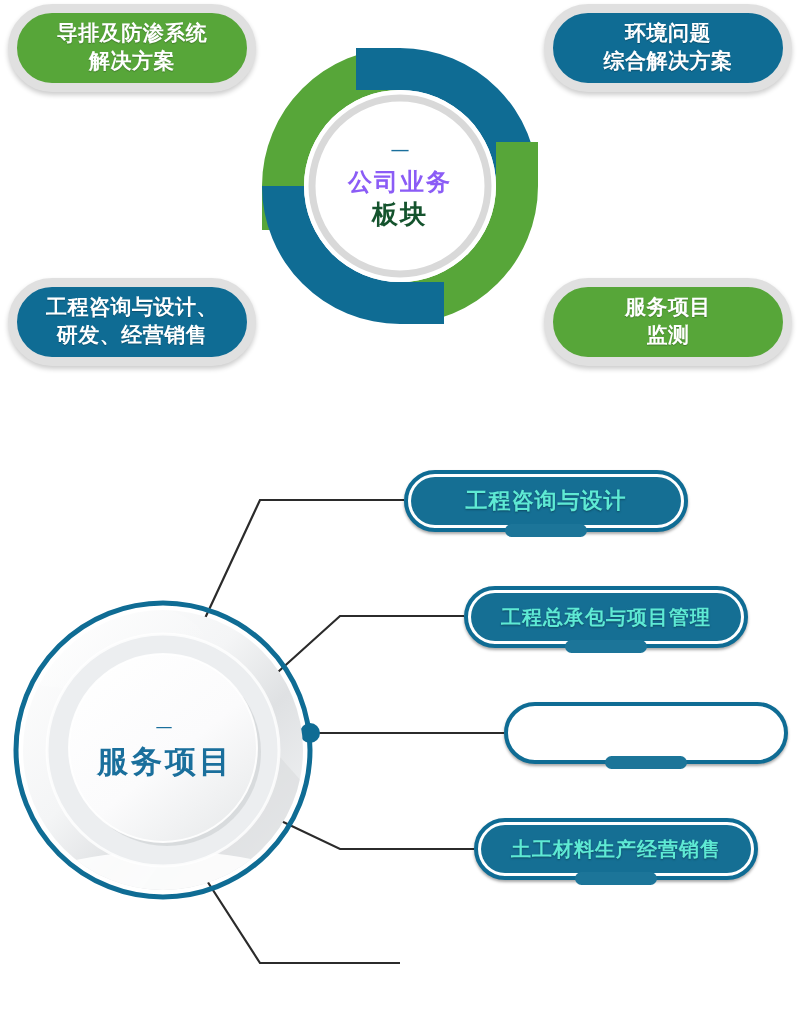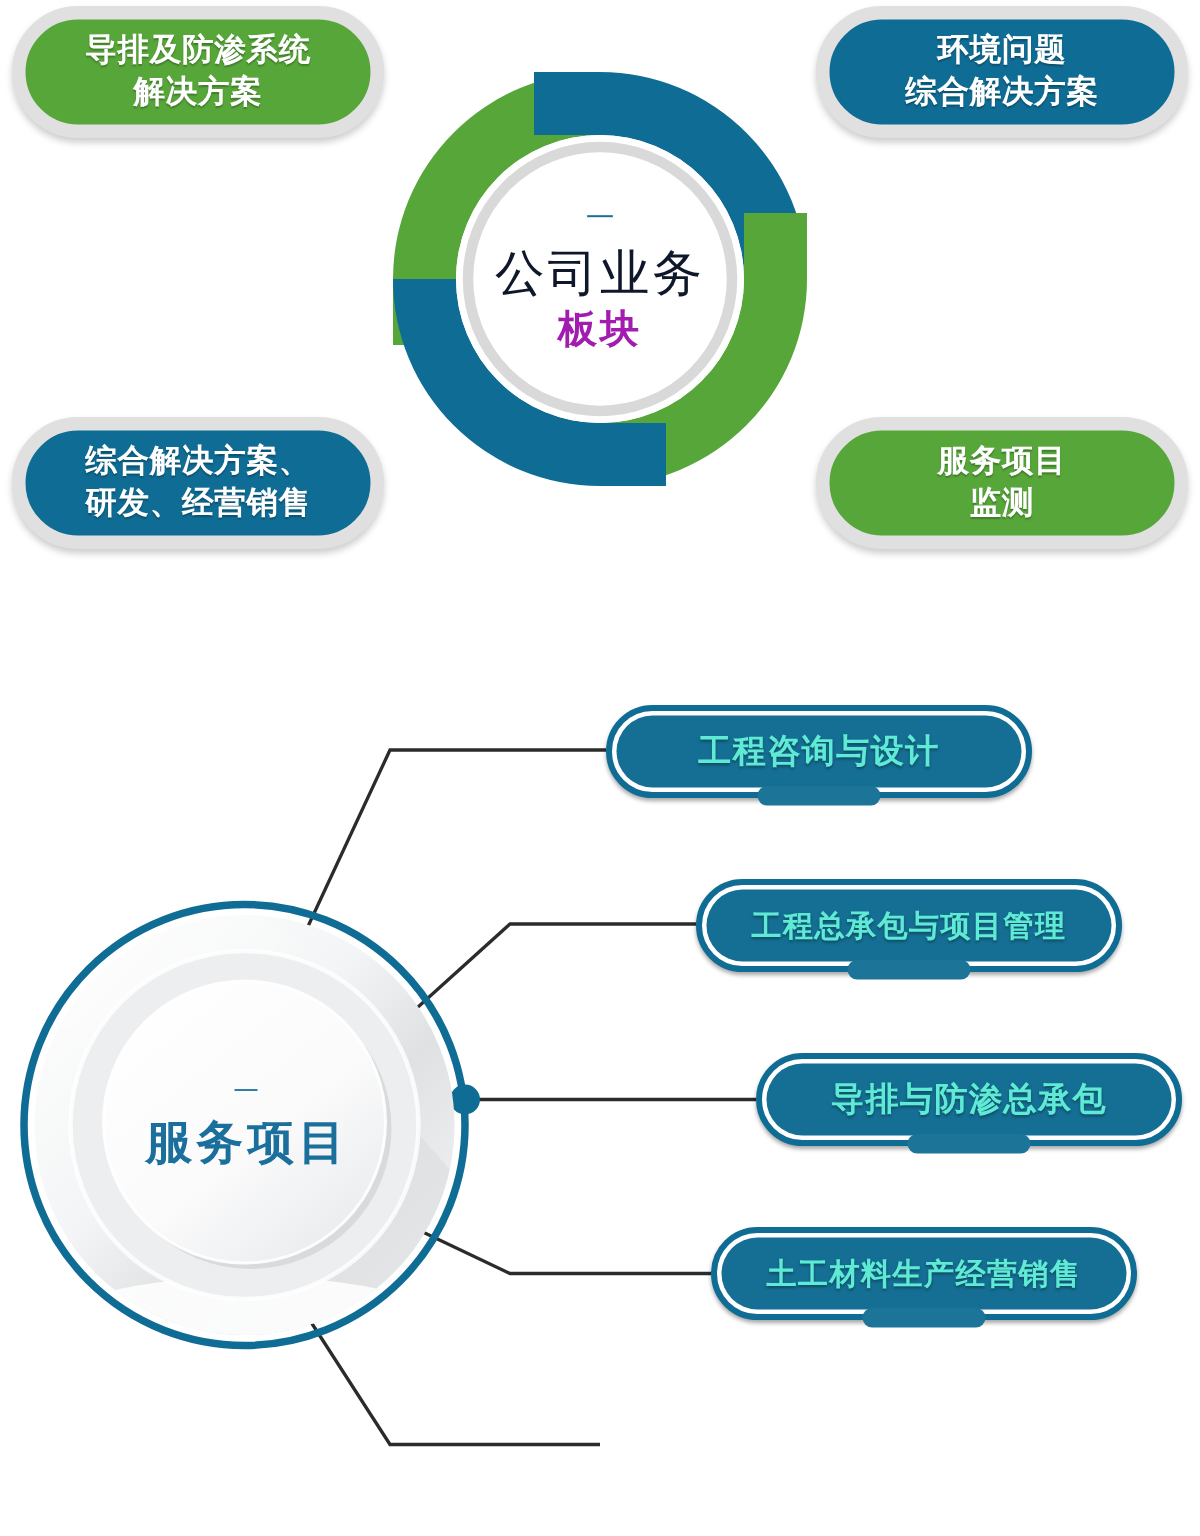--- a/index.html
+++ b/index.html
@@ -111,35 +111,35 @@
         <path d="M138,276 A138,138 0 0,1 0,138 L42,138 A96,96 0 0,0 138,234 Z" fill="#0f6c94"></path>
         <rect x="138" y="234" width="44" height="42" fill="#0f6c94"></rect>
       </g>
 
       <circle cx="138" cy="138" r="96" fill="#ffffff"></circle>
       <circle cx="138" cy="138" r="88" fill="none" stroke="#d9d9d9" stroke-width="7"></circle>
     </svg>
 
     <div style="position:absolute;left:0;top:0;width:276px;height:276px;display:flex;flex-direction:column;align-items:center;justify-content:center;">
       <div style="color:#1a6f9c;font-size:19px;line-height:1;margin-bottom:8px;font-weight:400;">—</div>
-      <div style="color:#0f172a;font-size:33px;font-weight:normal;letter-spacing:2px;line-height:1.3;">公司业务</div>
-      <div style="color:#a21caf;font-size:26px;font-weight:bold;letter-spacing:2px;line-height:1.3;">板块</div>
+      <div style="color:#8b5cf6;font-size:24px;font-weight:bold;letter-spacing:2px;line-height:1.3;">公司业务</div>
+      <div style="color:#14532d;font-size:26px;font-weight:bold;letter-spacing:2px;line-height:1.3;">板块</div>
     </div>
   </div>
 
   <div class="pill blue" id="pill-tr">
     <span>环境问题
 综合解决方案</span>
   </div>
   <div class="pill green" id="pill-tl">
     <span>导排及防渗系统
 解决方案</span>
   </div>
   <div class="pill blue" id="pill-bl">
-    <span>综合解决方案、
+    <span>工程咨询与设计、
 研发、经营销售</span>
   </div>
   <div class="pill green" id="pill-br">
     <span>服务项目
 监测</span>
   </div>
 
   <svg class="conn" viewBox="0 0 800 584">
 
     <polyline points="200,189 260,60 404,60" fill="none" stroke="#2b2b2b" stroke-width="2.2"></polyline>
@@ -209,21 +209,20 @@
 
   <div class="svc" id="svc-0">
     <div class="inner">工程咨询与设计</div>
     <div class="tab"></div>
   </div>
   <div class="svc" id="svc-1">
     <div class="inner" style="font-size:20px;">工程总承包与项目管理</div>
     <div class="tab"></div>
   </div>
   <div class="svc" id="svc-2">
-    <div class="inner">导排与防渗总承包</div>
     <div class="tab"></div>
   </div>
   <div class="svc" id="svc-3">
     <div class="inner" style="font-size:20px;">土工材料生产经营销售</div>
     <div class="tab"></div>
   </div>
 
 </div>
 
 </body></html>

